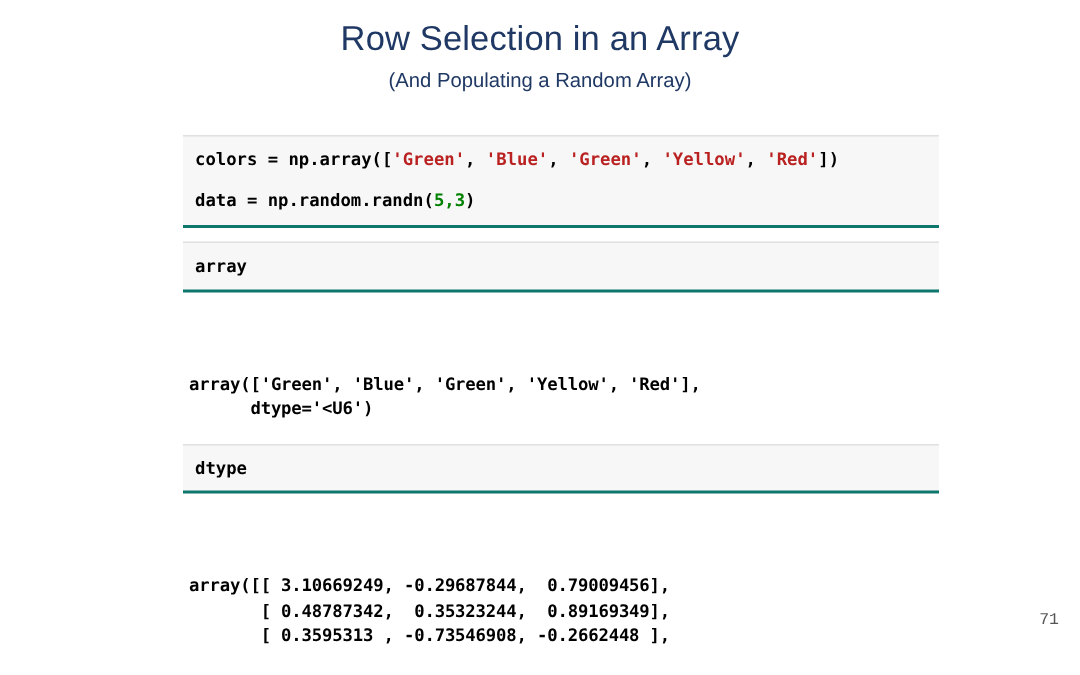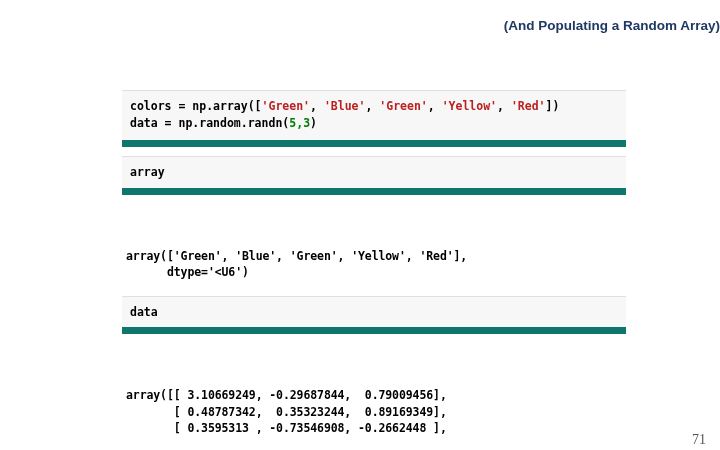--- a/index.html
+++ b/index.html
@@ -26,41 +26,40 @@
     font-family: "Liberation Sans", sans-serif;
     font-size: 23px;
     font-weight: normal;
     line-height: 28px;
     letter-spacing: 0.1px;
   }
   .slide-subtitle {
     color: #1f3864;
     font-family: "Liberation Sans", sans-serif;
     font-size: 13.5px;
-    font-weight: bold;
+    font-weight: normal;
     line-height: 20px;
     margin-top: 5px;
-    text-align: right;
   }
 
   
   .notebook {
     position: absolute;
     left: 122px;
     top: 90px;
     width: 504px;
   }
 
   .nb-block { width: 100%; }
 
   
   .nb-input {
     background: #f7f7f7;
     border-top: 1px solid #e0e0e0;
-    border-bottom: 7px solid #0f766e;
+    border-bottom: 2px solid #0f766e;
     box-sizing: border-box;
     padding: 7px 0 7px 8px;
   }
   .nb-input.tall { padding-bottom: 9px; }
 
   
   .nb-output {
     background: #ffffff;
     padding: 7px 0 6px 4px;
     box-sizing: border-box;
@@ -71,45 +70,46 @@
 
   .code-line,
   .out-line {
     font-family: "DejaVu Sans Mono", "Liberation Mono", monospace;
     font-size: 11.5px;
     line-height: 16.5px;
     color: #000000;
     white-space: pre;
   }
   .code-line { font-weight: bold; }
-  .code-line.gap { margin-top: 0; }
+  .code-line.gap { margin-top: 10px; }
 
   .out-line { font-weight: bold; letter-spacing: -0.1px; }
 
   
   .tok-str { color: #ba2121; }
   .tok-num { color: #008000; }
 
   
   .overflow-line { white-space: pre; }
 
   
   .page-number {
     position: absolute;
     right: 14px;
-    bottom: 2px;
-    font-family: Liberation Serif, serif;
-    font-size: 14px;
+    bottom: 30px;
+    font-family: Liberation Mono, monospace;
+    font-size: 11px;
     color: #555555;
   }
 </style>
 </head>
 <body>
 
 <div class="slide-header">
+  <div class="slide-title">Row Selection in an Array</div>
   <div class="slide-subtitle">(And Populating a Random Array)</div>
 </div>
 
 <div class="notebook">
 
   <div class="nb-block nb-input tall">
     <div class="code-line overflow-line"><span>colors = np.array([</span><span class="tok-str">'Green'</span><span>, </span><span class="tok-str">'Blue'</span><span>, </span><span class="tok-str">'Green'</span><span>, </span><span class="tok-str">'Yellow'</span><span>, </span><span class="tok-str">'Red'</span><span>])</span></div>
 
     <div class="code-line gap"><span>data = np.random.randn(</span><span class="tok-num">5</span><span class="tok-num">,</span><span class="tok-num">3</span><span>)</span></div>
   </div>
@@ -120,21 +120,21 @@
     <div class="code-line">array</div>
   </div>
   <div class="nb-block nb-output">
     <div class="out-line">array(['Green', 'Blue', 'Green', 'Yellow', 'Red'],</div>
     <div class="out-line">      dtype='&lt;U6')</div>
   </div>
 
   <div class="nb-spacer"></div>
 
   <div class="nb-block nb-input">
-    <div class="code-line">data</div>
+    <div class="code-line">dtype</div>
   </div>
   <div class="nb-block nb-output">
     <div class="out-line">array([[ 3.10669249, -0.29687844,  0.79009456],</div>
     <div class="out-line">       [ 0.48787342,  0.35323244,  0.89169349],</div>
     <div class="out-line">       [ 0.3595313 , -0.73546908, -0.2662448 ],</div>
   </div>
 
 </div>
 
 <div class="page-number">71</div>

